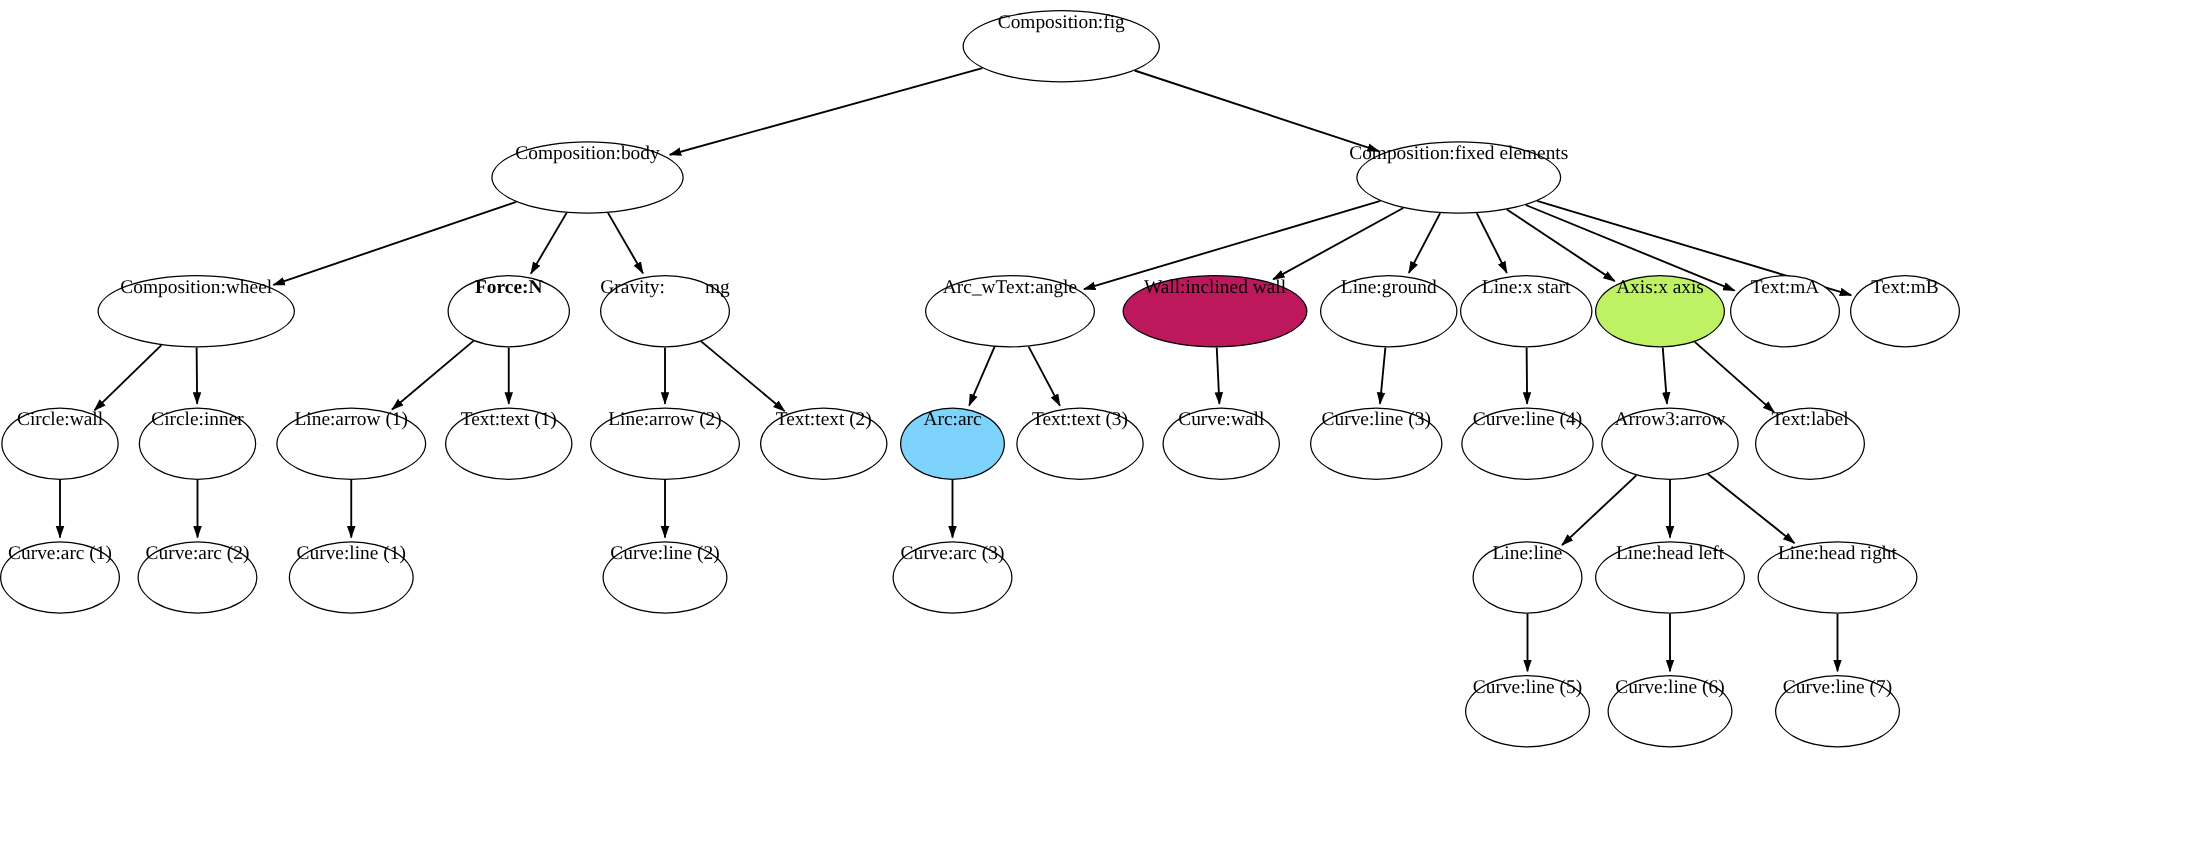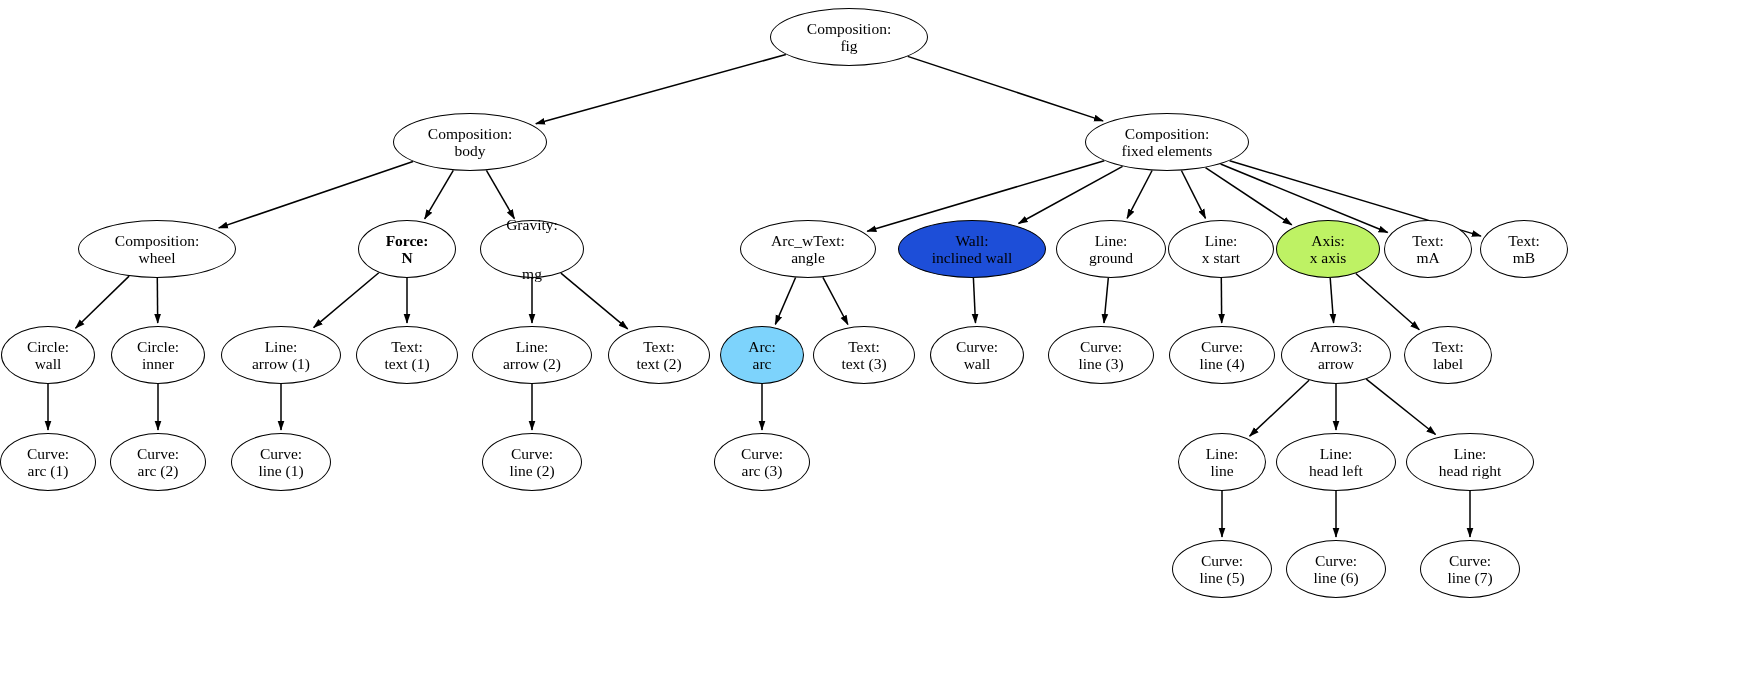--- a/index.html
+++ b/index.html
@@ -1,20 +1,20 @@
 <!DOCTYPE html>
 <html><head>
 <meta charset="utf-8">
 <style>
   html,body{margin:0;padding:0;background:#ffffff;}
   #stage{position:relative;width:1763px;height:681px;background:#ffffff;
          font-family:"Liberation Serif","DejaVu Serif",serif;overflow:hidden;}
   #edges{position:absolute;left:0;top:0;width:1763px;height:681px;pointer-events:none;}
   .node{position:absolute;border:1.4px solid #000000;background:#ffffff;border-radius:50%;
-        display:flex;flex-direction:column;align-items:center;justify-content:center;
+        display:flex;justify-content:center;
         box-sizing:border-box;color:#000000;}
   .node .l1,.node .l2{display:block;white-space:nowrap;line-height:1.12;font-size:15.5px;}
 </style>
 </head>
 <body>
 
 <div id="stage">
   <svg id="edges">
     <defs>
       <marker id="ah" markerWidth="11" markerHeight="11" refX="9.2" refY="4" orient="auto" markerUnits="userSpaceOnUse">
@@ -82,21 +82,21 @@
         <span class="l2">N</span>
       </div>
       <div class="node" style="left: 480px; top: 220px; width: 104px; height: 58px; border-color: rgb(0, 0, 0); background: rgb(255, 255, 255); color: rgb(0, 0, 0); gap: 32px;">
         <span class="l1">Gravity:</span>
         <span class="l2">mg</span>
       </div>
       <div class="node" style="left: 740px; top: 220px; width: 136px; height: 58px; border-color: rgb(0, 0, 0); background: rgb(255, 255, 255); color: rgb(0, 0, 0);">
         <span class="l1">Arc_wText:</span>
         <span class="l2">angle</span>
       </div>
-      <div class="node" style="left: 898px; top: 220px; width: 148px; height: 58px; border-color: rgb(0, 0, 0); background: #1d4ed8; color: rgb(0, 0, 0);">
+      <div class="node" style="left: 898px; top: 220px; width: 148px; height: 58px; border-color: rgb(0, 0, 0); background: #be185d; color: rgb(0, 0, 0);">
         <span class="l1">Wall:</span>
         <span class="l2">inclined wall</span>
       </div>
       <div class="node" style="left: 1056px; top: 220px; width: 110px; height: 58px; border-color: rgb(0, 0, 0); background: rgb(255, 255, 255); color: rgb(0, 0, 0);">
         <span class="l1">Line:</span>
         <span class="l2">ground</span>
       </div>
       <div class="node" style="left: 1168px; top: 220px; width: 106px; height: 58px; border-color: rgb(0, 0, 0); background: rgb(255, 255, 255); color: rgb(0, 0, 0);">
         <span class="l1">Line:</span>
         <span class="l2">x start</span>

